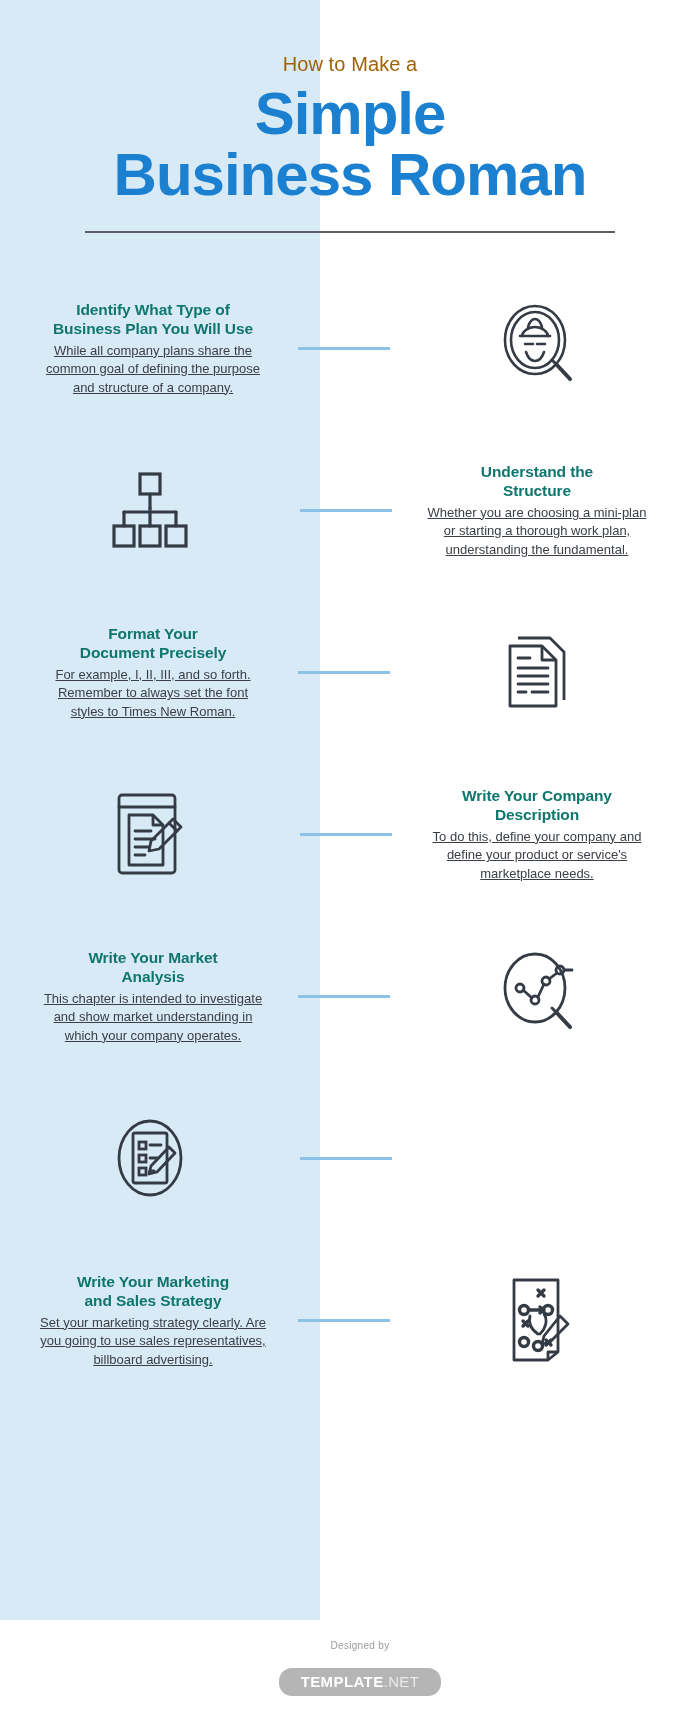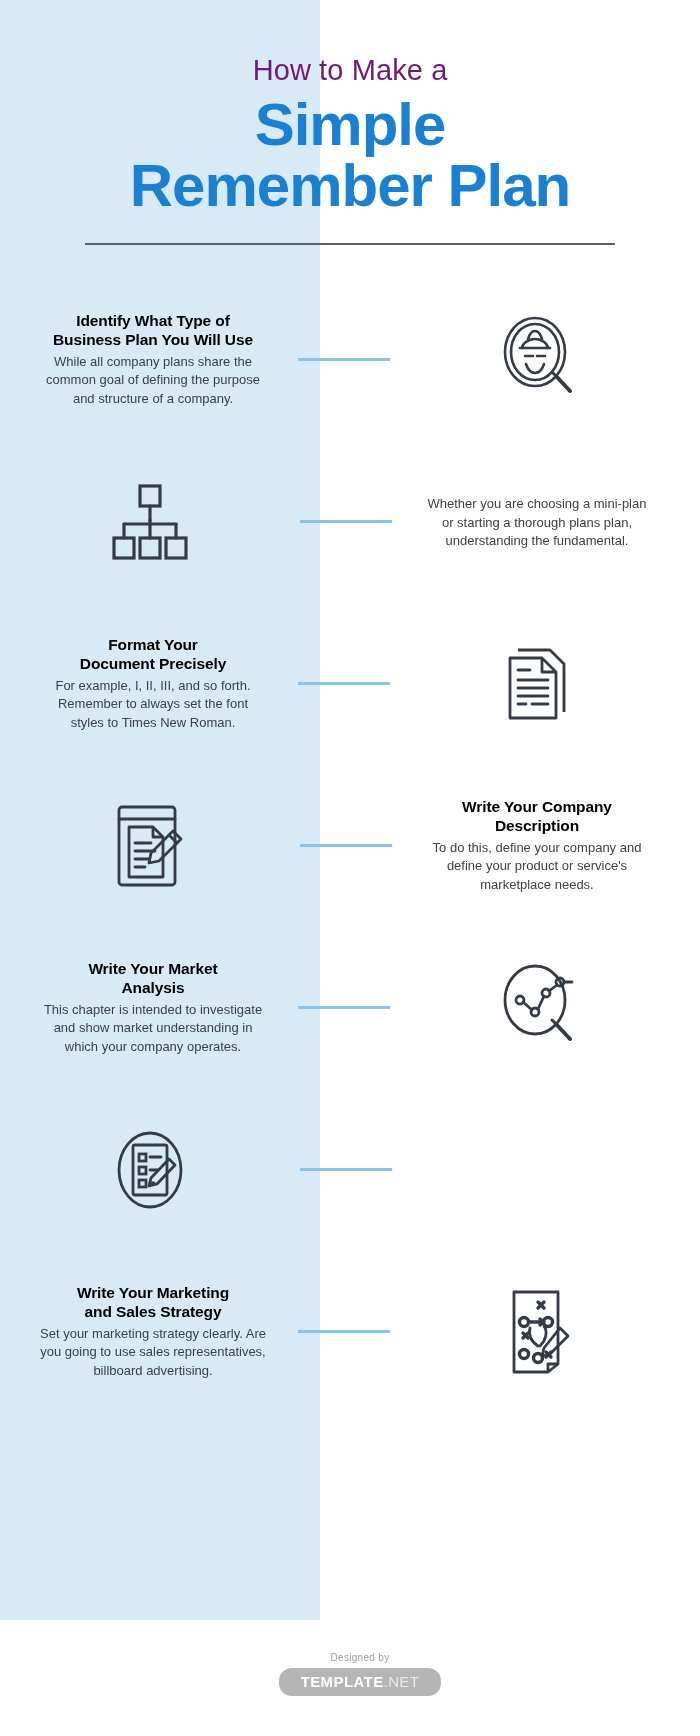--- a/index.html
+++ b/index.html
@@ -30,22 +30,22 @@
     width: 700px;
     height: 1736px;
   }
 
   
   #header {
     padding-top: 52px;
     text-align: center;
   }
   #eyebrow {
-    font-size: 29px;
-    color: #701a75;
+    font-size: 20px;
+    color: #a16207;
     letter-spacing: .1px;
     line-height: 1.25;
   }
   #main-title {
     font-size: 60px;
     font-weight: bold;
     color: #1c80d0;
     line-height: 1.02;
     letter-spacing: -1px;
     margin-top: 6px;
@@ -78,31 +78,32 @@
     align-items: center;
   }
   .step-text {
     width: 290px;
     text-align: center;
     flex: none;
   }
   .step-title {
     font-size: 15.5px;
     font-weight: bold;
-    color: #000000;
+    color: #0f766e;
     line-height: 1.26;
     white-space: pre-line;
     letter-spacing: -.1px;
   }
   .step-desc {
     font-size: 13px;
     color: #3b4046;
     line-height: 1.42;
     margin-top: 3px;
     white-space: pre-line;
+    text-decoration: underline;
   }
   .connector {
     width: 92px;
     height: 3px;
     background: #8cc2e8;
     flex: none;
   }
   .step-icon {
     width: 300px;
     flex: none;
@@ -130,42 +131,42 @@
     width: 700px;
     text-align: center;
   }
   #designed-by {
     font-size: 10px;
     color: #9b9b9b;
     letter-spacing: .3px;
   }
   #brand-badge {
     display: inline-block;
-    margin-top: 5px;
+    margin-top: 17px;
     background: #b5b5b5;
     border-radius: 13px;
     padding: 5px 22px 6px;
     font-size: 15px;
     font-weight: bold;
     letter-spacing: .4px;
     color: #ffffff;
   }
   #brand-badge .suffix { font-weight: normal; color: #eaeaea; }
 </style>
 </head>
 <body>
 
 <div id="left-band"></div>
 
 <div id="page">
 
   <div id="header">
     <div id="eyebrow">How to Make a</div>
     <div id="main-title">Simple
-Remember Plan</div>
+Business Roman</div>
   </div>
 
   <div id="divider"></div>
 
   <div id="steps">
 
     <div class="step left">
       <div class="step-text">
         <div class="step-title">Identify What Type of
 Business Plan You Will Use</div>
@@ -196,22 +197,24 @@
           <rect x="10" y="62" width="20" height="20"></rect>
           <rect x="36" y="62" width="20" height="20"></rect>
           <rect x="62" y="62" width="20" height="20"></rect>
           <path d="M46 30v14" stroke-linecap="round"></path>
           <path d="M20 48h52" stroke-linecap="round"></path>
           <path d="M20 48v14M46 44v18M72 48v14" stroke-linecap="round"></path>
         </svg>
       </div>
       <div class="connector"></div>
       <div class="step-text">
+        <div class="step-title">Understand the
+Structure</div>
         <div class="step-desc">Whether you are choosing a mini-plan
-or starting a thorough plans plan,
+or starting a thorough work plan,
 understanding the fundamental.</div>
       </div>
     </div>
 
     <div class="step left">
       <div class="step-text">
         <div class="step-title">Format Your
 Document Precisely</div>
         <div class="step-desc">For example, I, II, III, and so forth.
 Remember to always set the font

